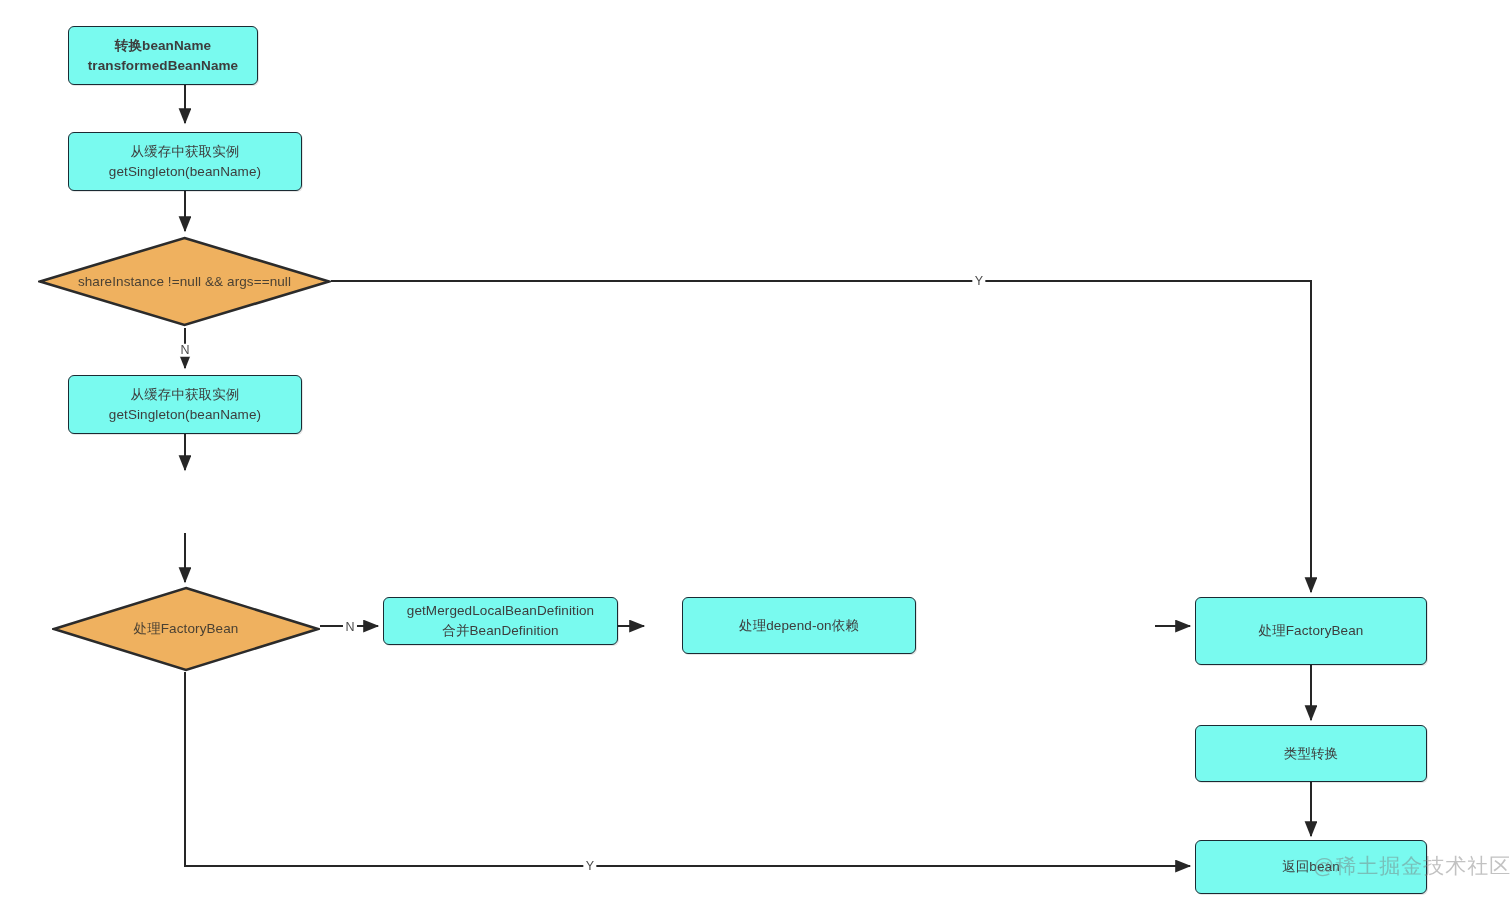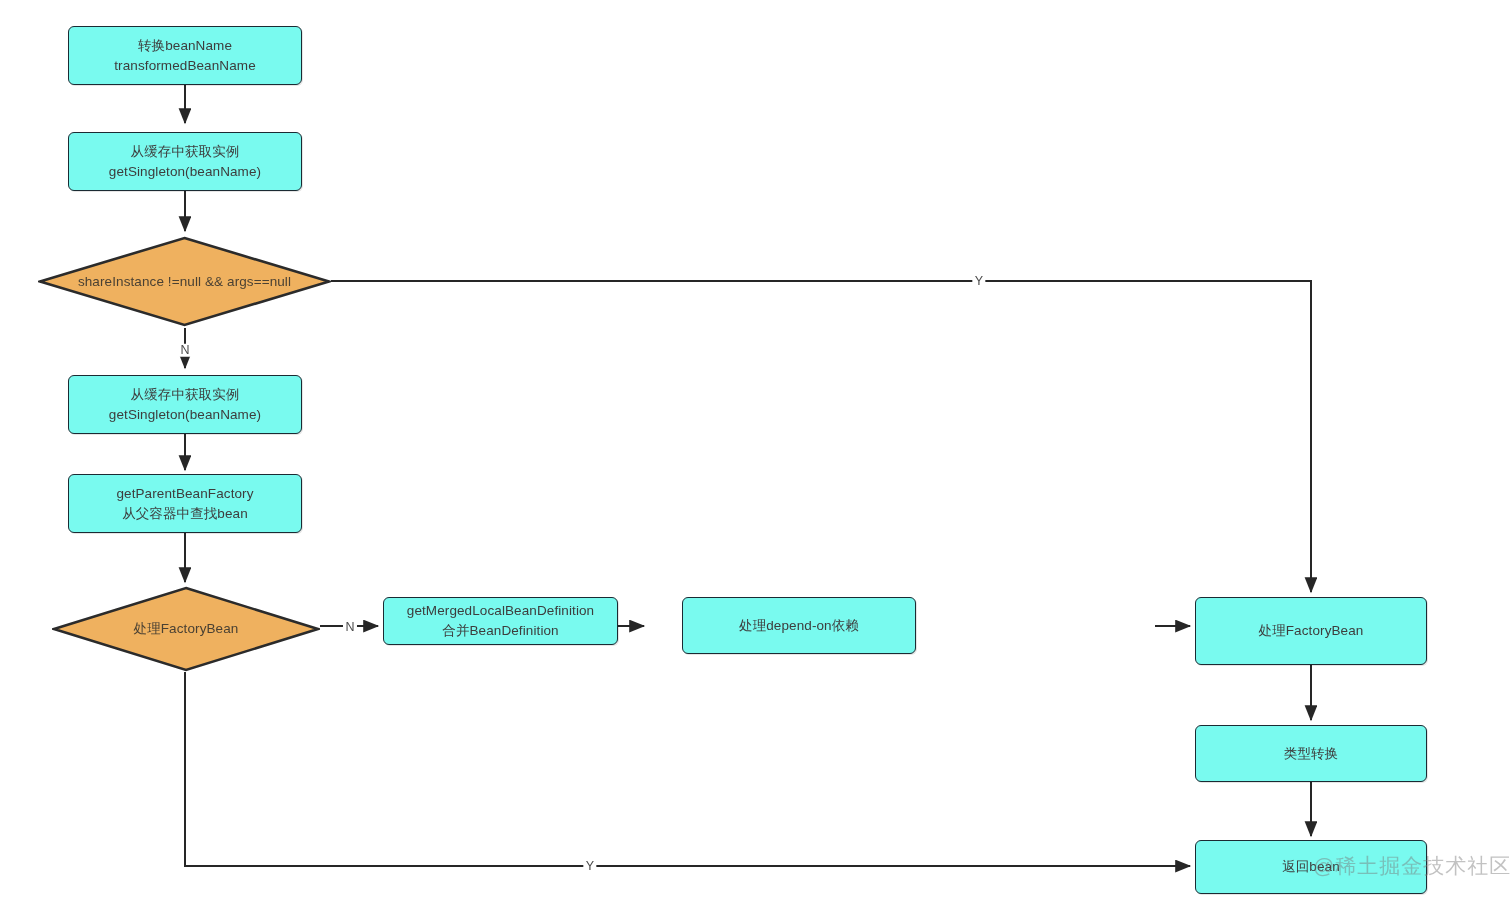--- a/index.html
+++ b/index.html
@@ -114,21 +114,21 @@
       <path d="M1155,626 L1190,626" marker-end="url(#arrow)"></path>
 
       <path d="M1311,655 L1311,720" marker-end="url(#arrow)"></path>
 
       <path d="M1311,782 L1311,836" marker-end="url(#arrow)"></path>
 
       <path d="M185,672 L185,866 L1190,866" marker-end="url(#arrow)"></path>
     </g>
   </svg>
 
-  <div class="node process" style="left:68px; top:26px; width:234px; height:59px;">
+  <div class="node process" style="left:68px; top:26px; width:190px; height:59px;font-weight:bold;">
     <span>转换beanName
 transformedBeanName</span>
   </div>
 
   <div class="node process" style="left:68px; top:132px; width:234px; height:59px;">
     <span>从缓存中获取实例
 getSingleton(beanName)</span>
   </div>
 
   <div class="node decision" style="left:38px; top:236px; width:293px; height:91px;text-align:right;">
@@ -136,24 +136,20 @@
       <polygon points="146.5,2 291,45.5 146.5,89 2,45.5" fill="#EFB15F" stroke="#2b2b2b" stroke-width="2.6"></polygon>
     </svg>
     <span class="diamond-label">shareInstance !=null &amp;&amp; args==null</span>
   </div>
 
   <div class="node process" style="left:68px; top:375px; width:234px; height:59px;">
     <span>从缓存中获取实例
 getSingleton(beanName)</span>
   </div>
 
-  <div class="node process" style="left:68px; top:474px; width:234px; height:59px;">
-    <span>getParentBeanFactory
-从父容器中查找bean</span>
-  </div>
 
   <div class="node decision" style="left:52px; top:586px; width:268px; height:86px;">
     <svg class="diamond-shape" viewBox="0 0 268 86" preserveAspectRatio="none">
       <polygon points="134,2 266,43 134,84 2,43" fill="#EFB15F" stroke="#2b2b2b" stroke-width="2.6"></polygon>
     </svg>
     <span class="diamond-label">处理FactoryBean</span>
   </div>
 
   <div class="node process" style="left:383px; top:597px; width:235px; height:48px;">
     <span>getMergedLocalBeanDefinition

